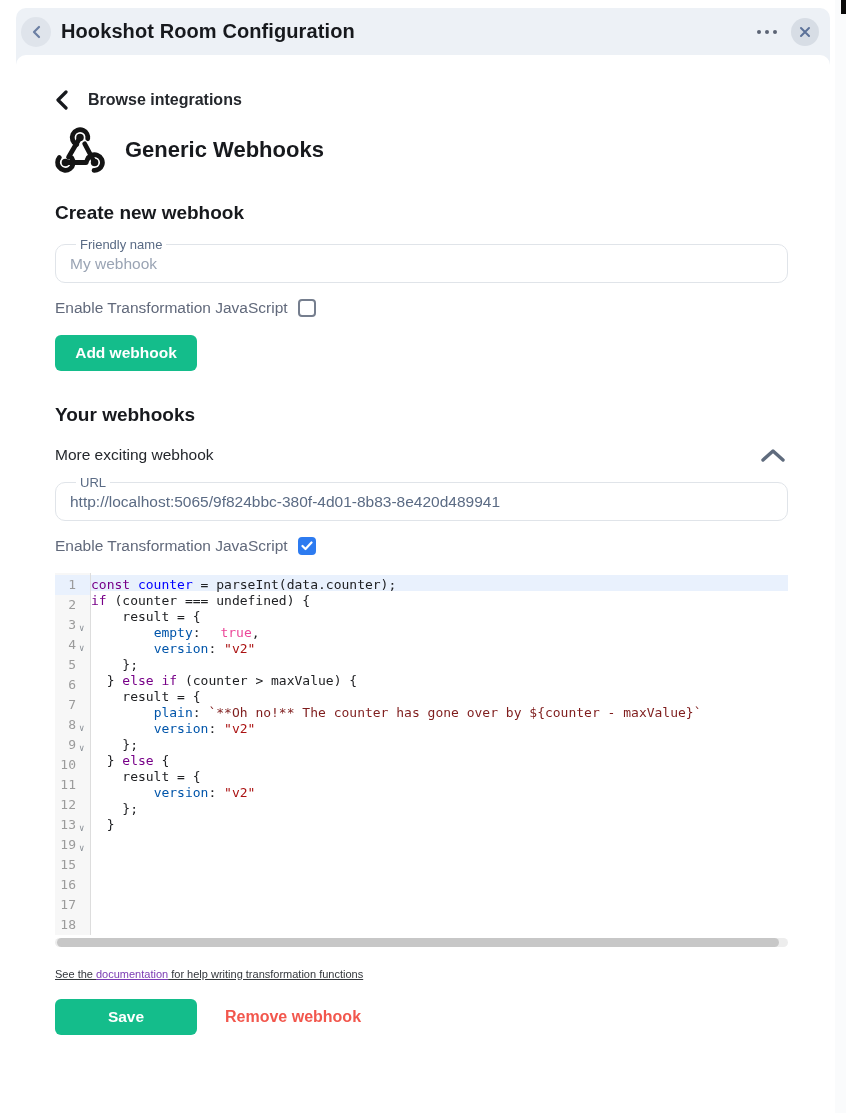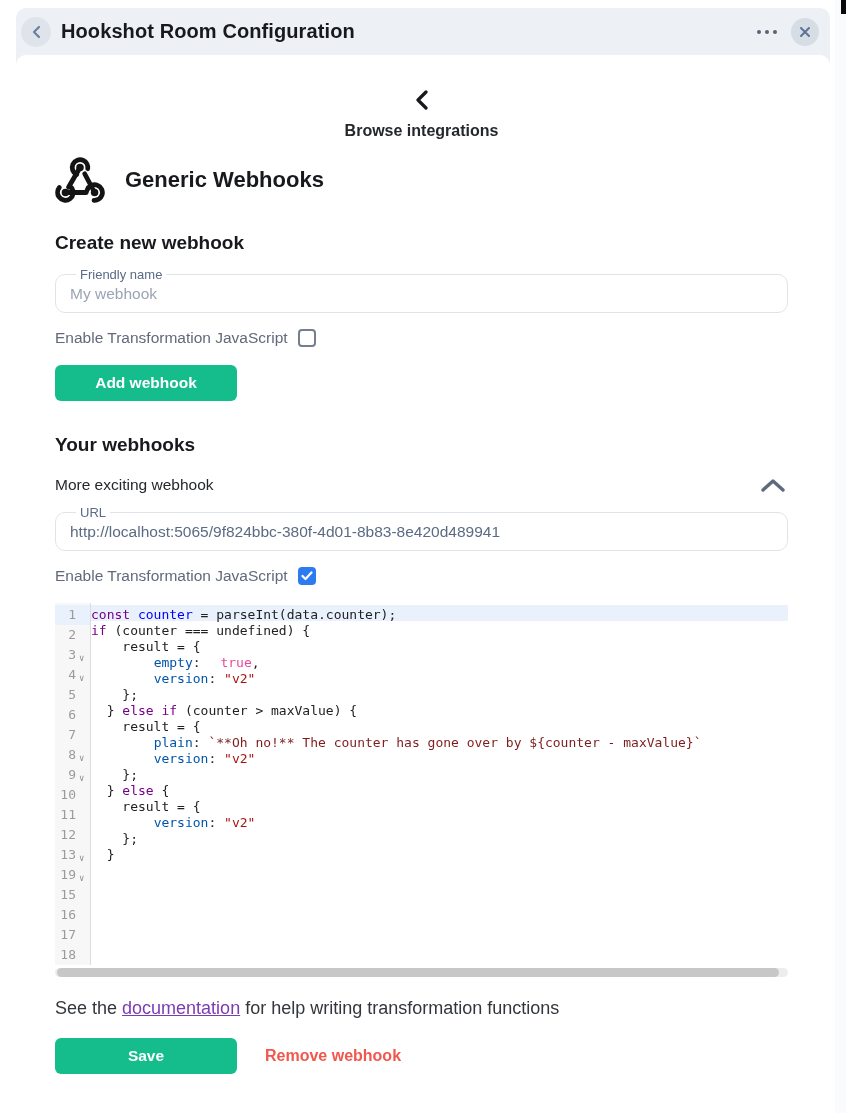--- a/index.html
+++ b/index.html
@@ -14,39 +14,39 @@
   .dialog-header { height:47px; display:flex; align-items:center; padding:0 11px 0 5px; }
   .circle-btn { border:none; cursor:pointer; display:flex; align-items:center; justify-content:center; border-radius:50%; background:#dfe4eb; }
   .back-btn { width:30px; height:30px; margin-right:10px; }
   .dialog-title { font-size:20px; font-weight:700; color:#17191d; letter-spacing:.1px; flex:1; }
   .overflow-btn { background:transparent; border:none; cursor:pointer; display:flex; gap:4px; padding:6px; margin-right:8px; }
   .overflow-btn i { width:4px; height:4px; border-radius:50%; background:#5b6474; }
   .close-btn { width:28px; height:28px; background:#d7dde5; }
 
   .card { background:#fff; border-radius:10px 10px 0 0; height:1058px; padding:35px 42px 0 39px; overflow:hidden; }
 
-  .back-row { display:flex; align-items:center; gap:12px; cursor:pointer;flex-direction:column; }
+  .back-row { display:flex; align-items:center; gap:20px; cursor:pointer; }
   .back-row .label { font-size:16px; font-weight:600; color:#24272c; }
 
   .integration-row { display:flex; align-items:center; gap:20px; margin-top:15px; }
   .integration-row .title { font-size:22px; font-weight:700; color:#17191d; }
 
   h2.section { font-size:19px; font-weight:700; color:#17191d; margin-top:27px; }
 
   fieldset.field { border:1px solid #e0e4e9; border-radius:10px; padding:1px 12px 9px; margin-top:13px; }
   fieldset.field legend { font-size:13px; color:#5a6b85; padding:0 4px; margin-left:8px; }
   fieldset.field input { border:none; outline:none; width:100%; font-family:"Liberation Sans",sans-serif; font-size:15.5px; color:#5b6b84; background:transparent; padding:2px 2px 0; }
   fieldset.field input::placeholder { color:#9aa4b4; }
 
   .enable-row { display:flex; align-items:center; gap:10px; margin-top:16px; }
   .enable-row .label { font-size:15.5px; color:#61697b; }
   .checkbox { width:18px; height:18px; border:2px solid #757e8e; border-radius:4px; background:#fff; cursor:pointer; display:inline-flex; align-items:center; justify-content:center; }
   .checkbox.checked { background:#2d7bf0; border-color:#2d7bf0; }
 
-  .btn-green { display:block; border:none; cursor:pointer; background:#14bd8b; color:#fff; font-family:"Liberation Sans",sans-serif; font-size:15.5px; font-weight:700; width:182px; height:36px; border-radius:6px; margin-top:18px; }
+  .btn-green { display:block; border:none; cursor:pointer; background:#14bd8b; color:#fff; font-family:"Liberation Sans",sans-serif; font-size:15.5px; font-weight:700; width:142px; height:36px; border-radius:6px; margin-top:18px; }
 
   .webhook-row { display:flex; align-items:center; justify-content:space-between; margin-top:19px; }
   .webhook-row .name { font-size:15.5px; font-weight:400; color:#24272c; }
   .collapse-btn { background:transparent; border:none; cursor:pointer; padding:2px; }
 
   
   .editor { display:flex; margin-top:18px; font-family:"DejaVu Sans Mono", monospace; font-size:13px; line-height:20px; cursor:text; }
   .gutter { width:36px; background:#f7f7f7; border-right:1px solid #ddd; padding-top:2px; }
   .gutter-cell { height:20px; display:flex; align-items:center; }
   .gutter-cell .num { flex:1; text-align:right; color:#9b9b9b; padding-right:3px; }
@@ -59,21 +59,21 @@
   .tk-def { color:#0000ff; }
   .tk-num { color:#116644; }
   .tk-prop { color:#0055aa; }
   .tk-atom { color:#ec4899;margin-left:12px; }
   .tk-str { color:#aa1111; }
   .tk-str2 { color:#7f1d1d; }
 
   .h-scroll-track { margin-top:3px; height:9px; background:#ededed; border-radius:5px; position:relative; }
   .h-scroll-thumb { position:absolute; left:2px; top:0; height:9px; width:722px; background:#c7c7c7; border-radius:5px; cursor:grab; }
 
-  .help-text { margin-top:21px; font-size:18px; color:#33373c; }
+  .help-text { margin-top:21px; font-size:11px; color:#33373c;text-decoration:underline; }
   .help-text a { color:#7b3bb3; text-decoration:underline; cursor:pointer; }
 
   .actions { display:flex; align-items:center; gap:28px; }
   .actions .btn-green { margin-top:0; }
   .actions { margin-top:19px; }
   .btn-remove { background:transparent; border:none; cursor:pointer; font-family:"Liberation Sans",sans-serif; font-size:16px; font-weight:700; color:#f2574d; }
 
   svg { display:block; }
 </style>
 </head>

